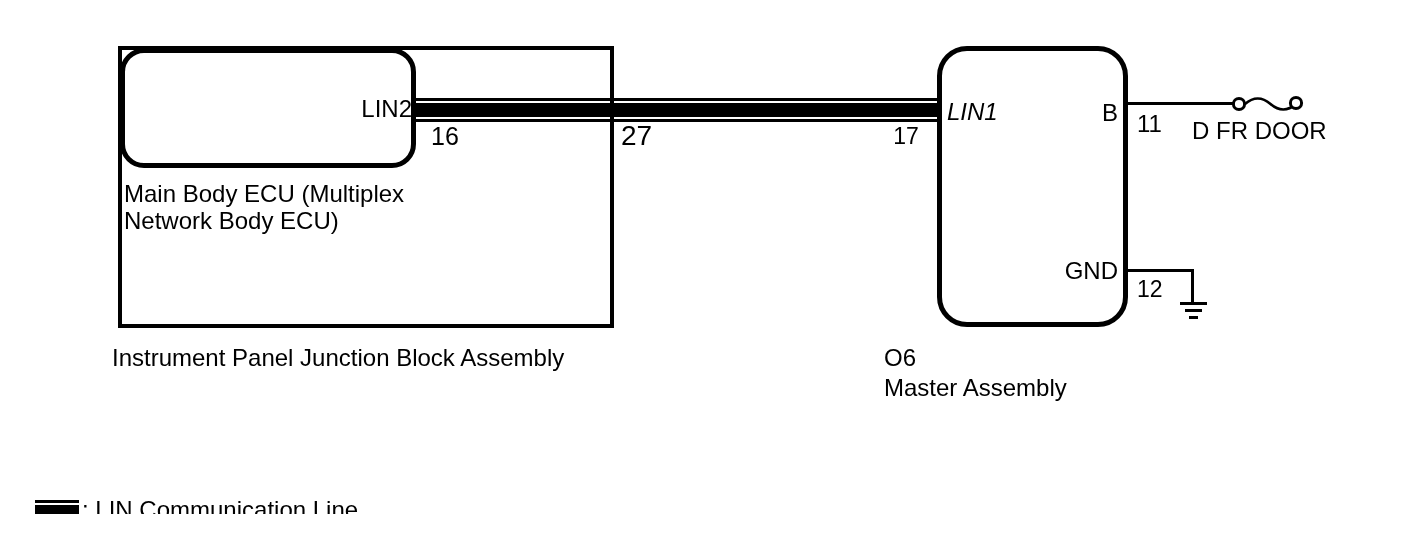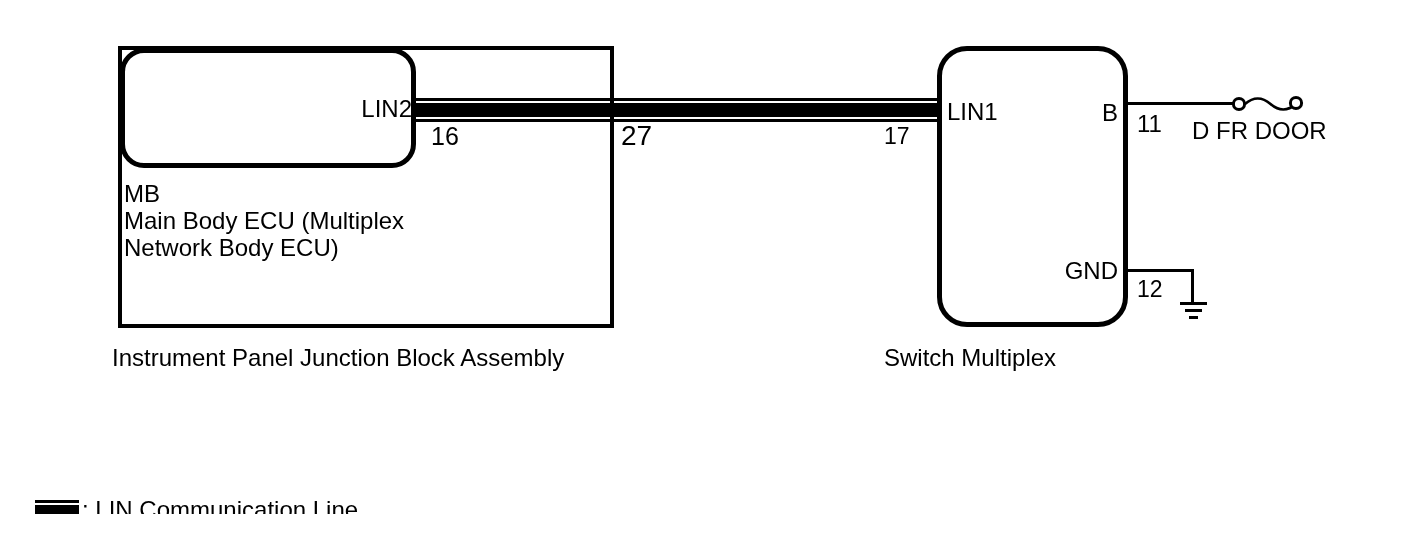--- a/index.html
+++ b/index.html
@@ -76,45 +76,45 @@
 
   <div>
     <div class="abs outer-box"></div>
     <div class="abs ecu-box"></div>
 
     <div class="t" style="left:348px; top:96px; width:64px; text-align:right;">LIN2</div>
     <div class="t" style="left:431px; top:123px; font-size:25px;">16</div>
     <div class="t" style="left:621px; top:123px; font-size:28px;text-align:right;">27</div>
 
     <div class="block" style="left:124px; top:180px; line-height:27px;">
-      <div>MB</div>
       <div>Main Body ECU (Multiplex</div>
       <div>Network Body ECU)</div>
     </div>
 
     <div class="block" style="left:112px; top:344px; line-height:28px;">
       <div>Instrument Panel Junction Block Assembly</div>
     </div>
   </div>
 
   <div>
     <div class="abs right-box"></div>
 
-    <div class="t" style="left:884px; top:123px; width:44px; text-align:left; font-size:23px;">17</div>
-    <div class="t" style="left:947px; top:99px;">LIN1</div>
+    <div class="t" style="left:884px; top:123px; width:44px; text-align:center; font-size:23px;">17</div>
+    <div class="t" style="left:947px; top:99px;font-style:italic;">LIN1</div>
 
     <div class="t" style="left:1058px; top:100px; width:60px; text-align:right;">B</div>
     <div class="t" style="left:1137px; top:111px; font-size:24px;">11</div>
     <div class="t" style="left:1192px; top:118px;">D FR DOOR</div>
 
     <div class="t" style="left:1040px; top:258px; width:78px; text-align:right;">GND</div>
     <div class="t" style="left:1137px; top:276px; font-size:23px;">12</div>
 
     <div class="block" style="left:884px; top:343px; line-height:30px;">
-      <div>Switch Multiplex</div>
+      <div>O6</div>
+      <div>Master Assembly</div>
     </div>
 
     <div class="abs wire" style="left:1126px; top:102px; width:108px; height:3px;"></div>
     <svg class="abs z4" style="left:1227px; top:89px;" width="84" height="30" viewBox="0 0 84 30">
       <path d="M 18 15 q 12.75 -11 25.5 0 t 25.5 0" fill="none" stroke="#000" stroke-width="2.6"></path>
       <circle cx="12" cy="15" r="5.6" fill="#fff" stroke="#000" stroke-width="3"></circle>
       <circle cx="69" cy="14" r="5.6" fill="#fff" stroke="#000" stroke-width="3"></circle>
     </svg>
 
     <div class="abs wire" style="left:1126px; top:269px; width:68px; height:3px;"></div>

